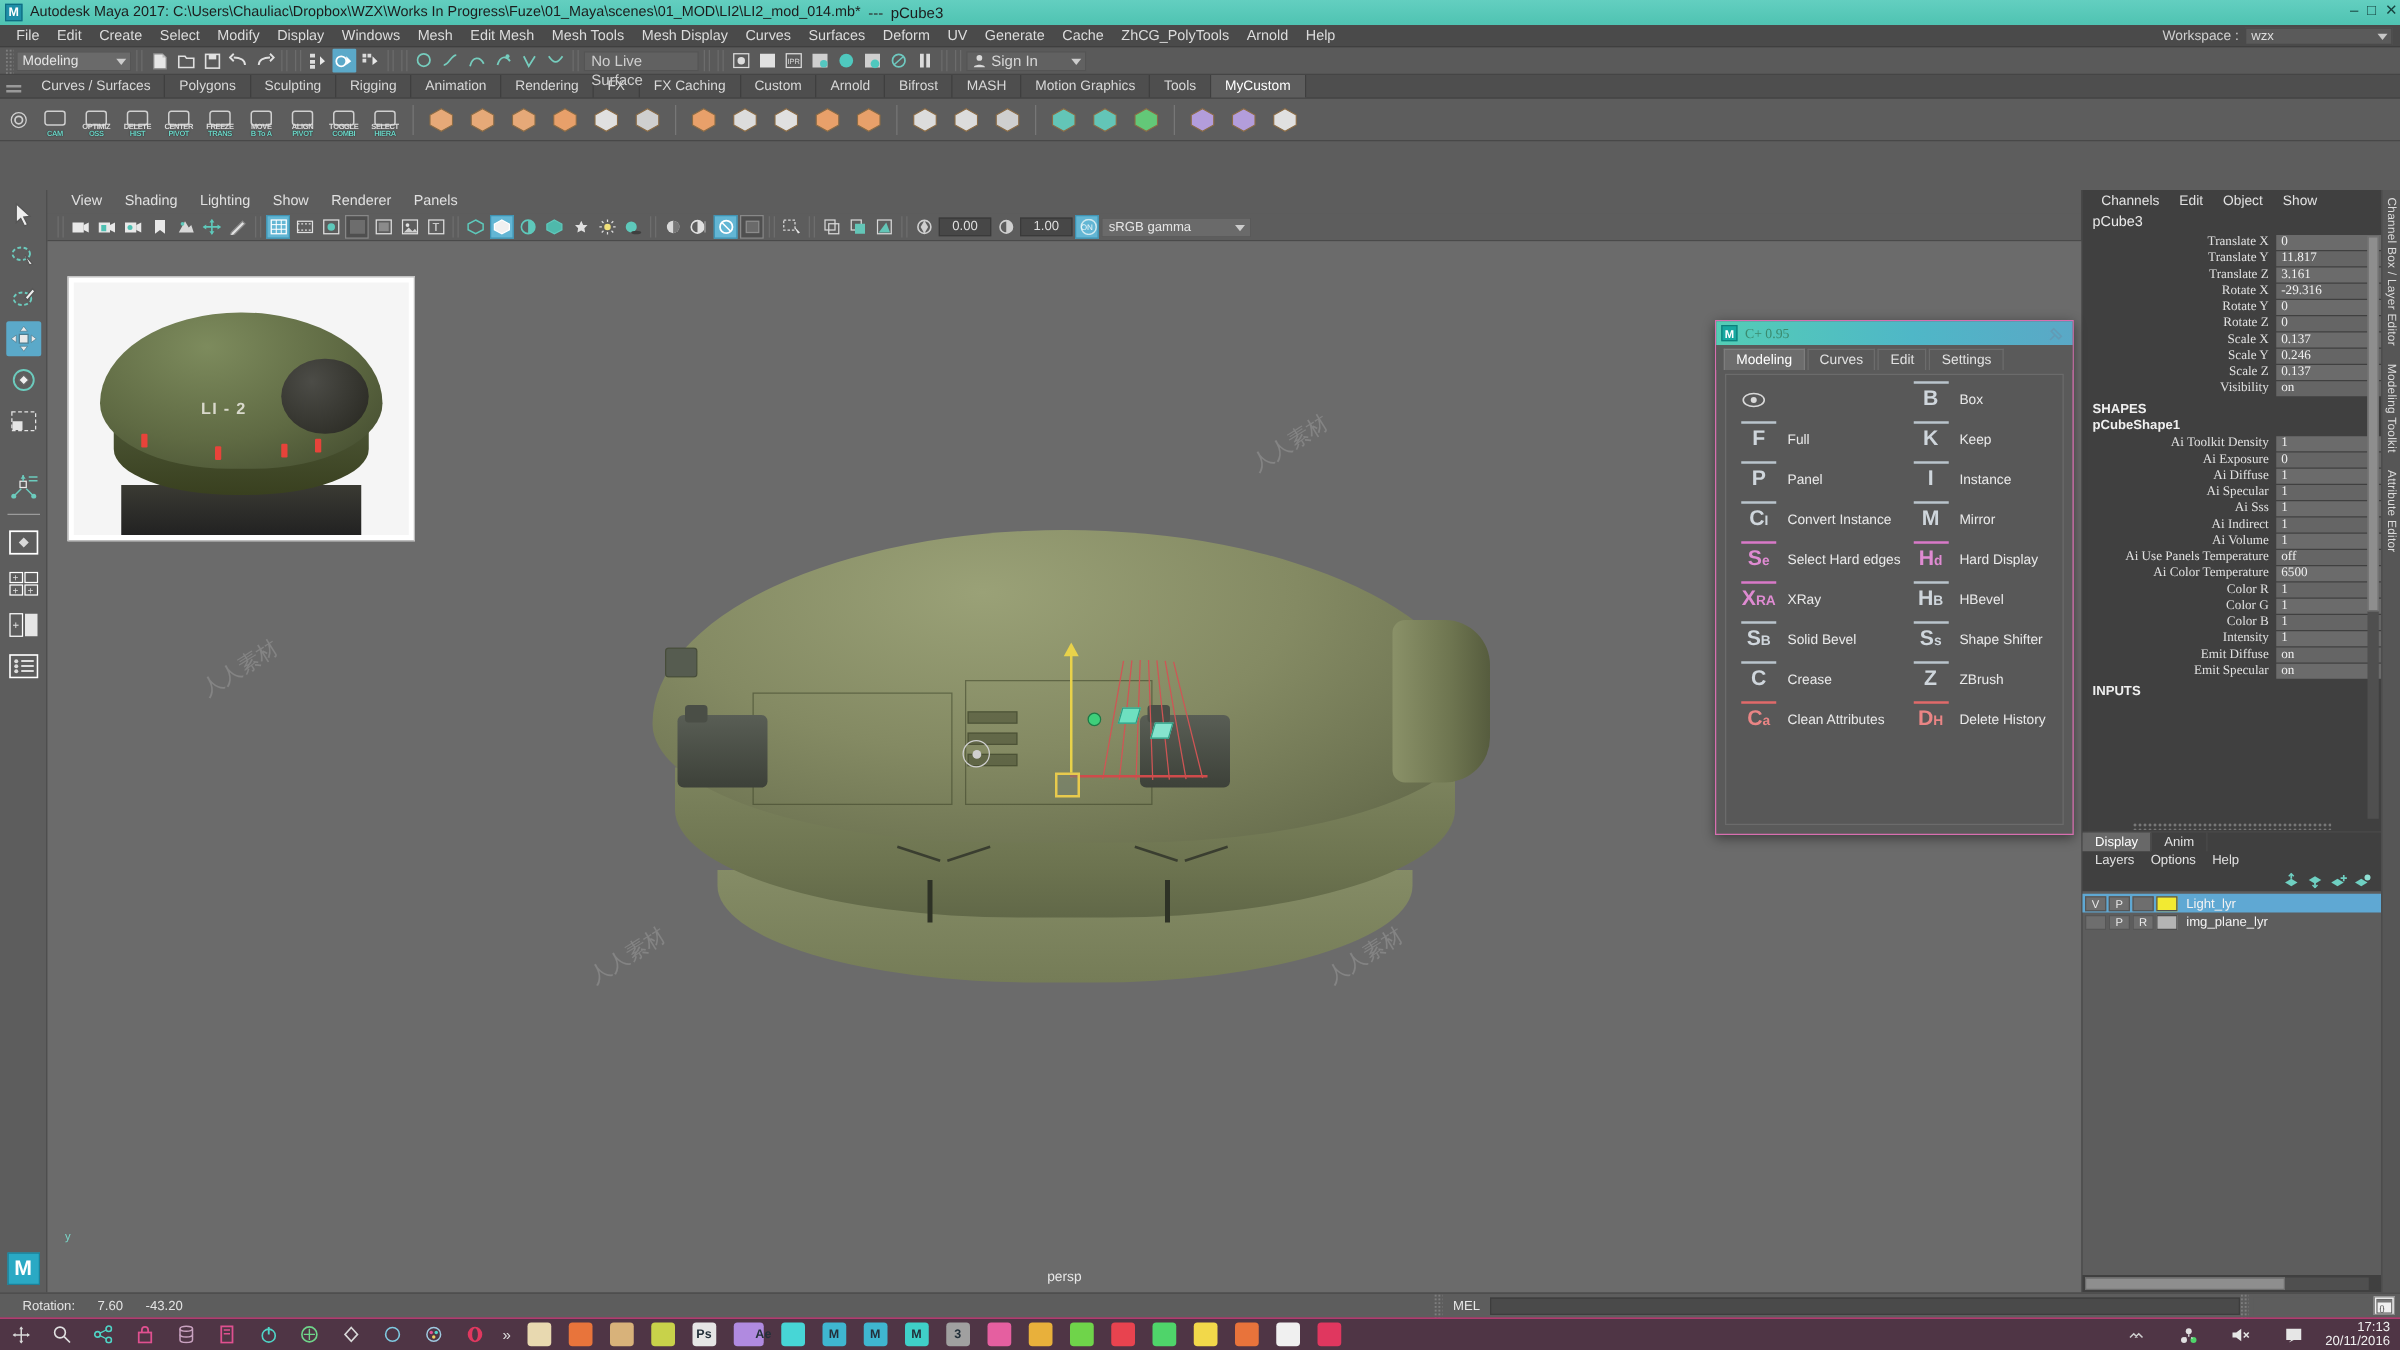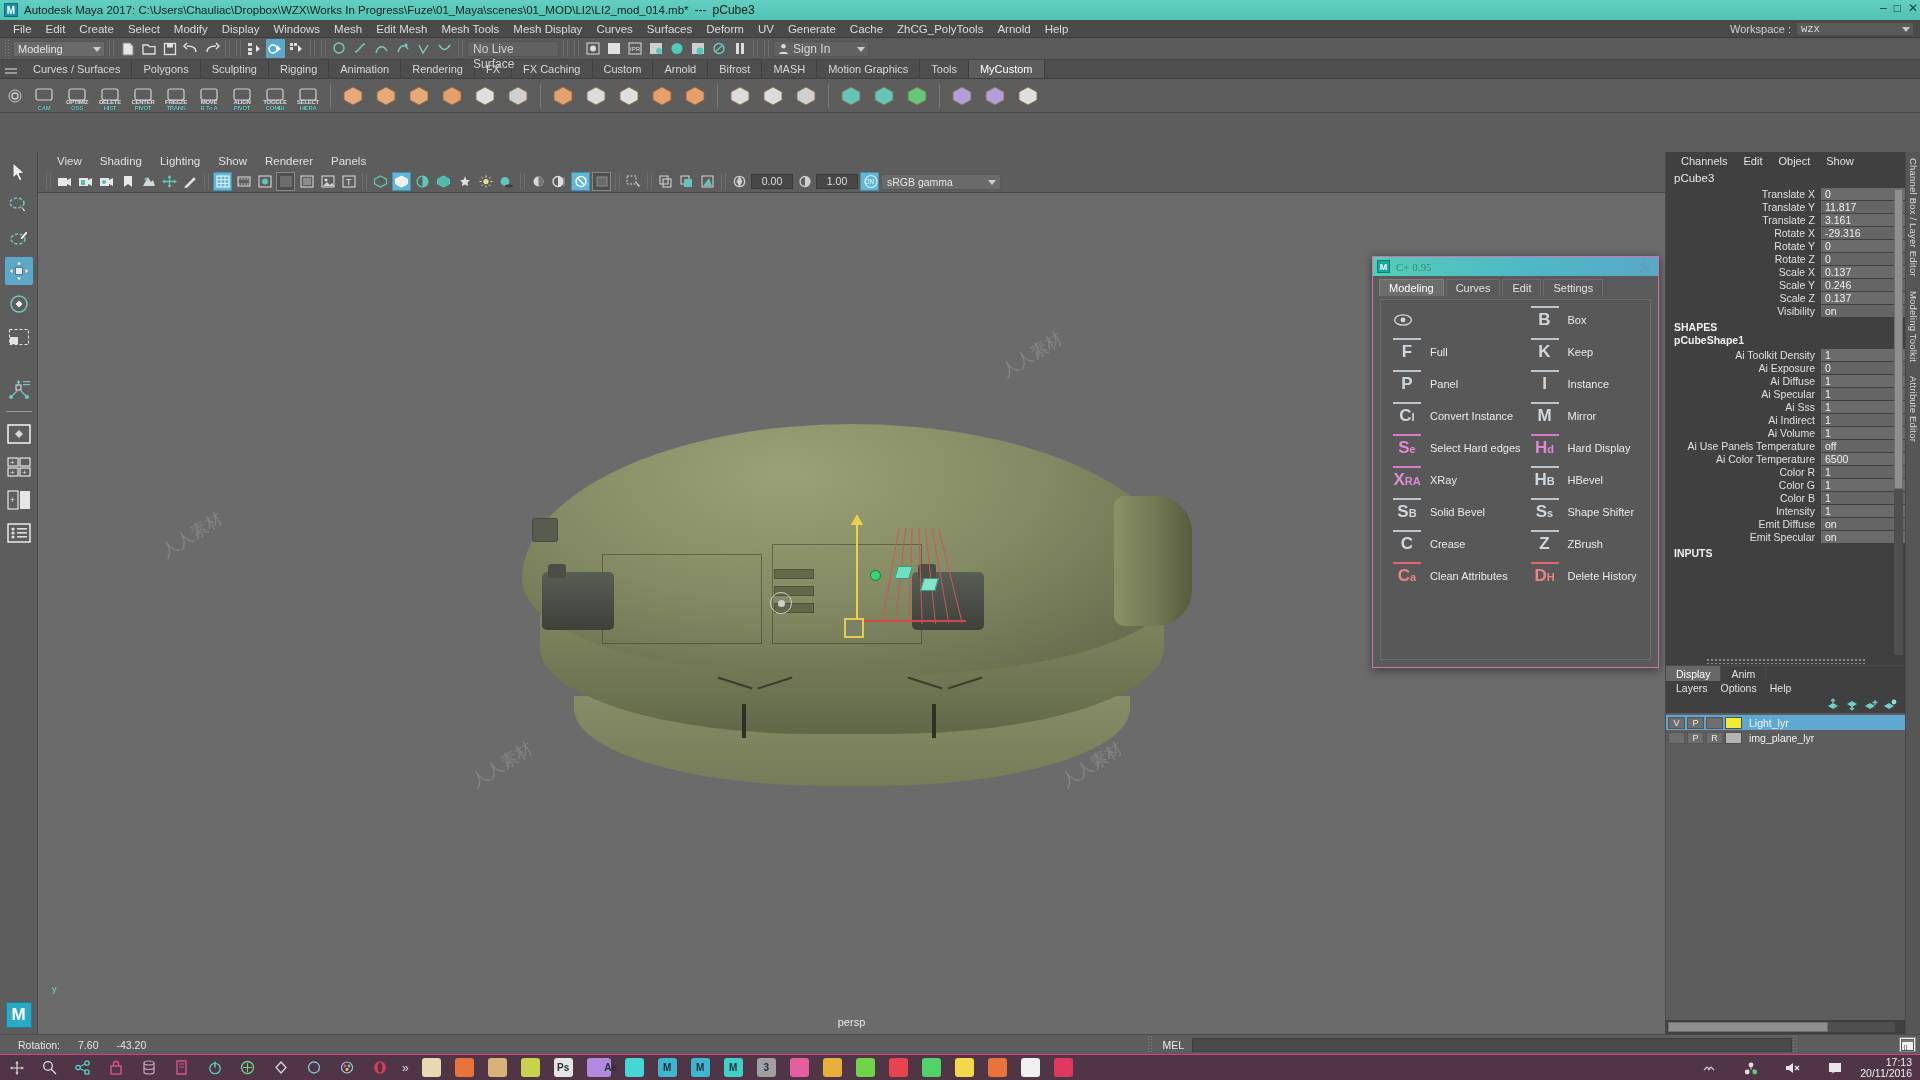--- a/index.html
+++ b/index.html
@@ -32,21 +32,21 @@
     height:18px; background:#4a4a4a; display:flex; align-items:center;
     padding-left:6px; position:relative; border-bottom:1px solid #3c3c3c;
   }
   .menubar .mi { padding:0 7px; font-size:11.5px; color:#dcdcdc; line-height:18px; white-space:nowrap;}
   .workspace-wrap {
     position:absolute; right:6px; top:0; height:18px; display:flex; align-items:center; gap:5px;
   }
   .workspace-lbl { font-size:11px; color:#d0d0d0; }
   .workspace-field {
     width:118px; height:14px; background:#5a5a5a; border:1px solid #4a4a4a;
-    font-size:10.5px; color:#ddd; padding:0 4px; line-height:13px; position:relative;font-family:Liberation Mono, monospace;
+    font-size:10.5px; color:#ddd; padding:0 4px; line-height:13px; position:relative;
   }
   .workspace-field .caret { position:absolute; right:3px; top:4px; border-left:4px solid transparent;border-right:4px solid transparent;border-top:5px solid #c8c8c8;}
 
   
   .statusline {
     height:22px; background:#5a5a5a; display:flex; align-items:center;
     padding-left:4px; gap:2px; border-bottom:1px solid #454545; position:relative;
   }
   .dotgrip { width:7px; height:20px; background-image:radial-gradient(#8c8c8c 1px, transparent 1px); background-size:3px 3px; opacity:.7;}
   .combo {
@@ -142,21 +142,21 @@
 
   .wm{position:absolute;font-family:"Liberation Serif",serif;color:rgba(255,255,255,.17);
       transform:rotate(-32deg);font-size:17px;white-space:nowrap;pointer-events:none;}
 
   
   .rightpanel { width:240px; background:#404040; display:flex; flex-direction:column; border-left:1px solid #4a4a4a;}
   .cb-menubar { height:18px; display:flex; align-items:center; padding-left:8px; gap:2px;}
   .cb-menubar .mi{font-size:11px;color:#e2e2e2;padding:0 7px;line-height:18px;}
   .cb-objname{font-size:11.5px;color:#e9e9e9;padding:2px 0 3px 8px;}
   .cb-scroll{flex:0 0 auto;position:relative;overflow:hidden;}
-  .cbrow{display:flex;align-items:center;height:13px;}
+  .cbrow{display:flex;align-items:center;height:13px;font-family:Liberation Serif, serif;}
   .cbrow .k{flex:1;text-align:right;padding-right:6px;font-size:10.5px;color:#e0e0e0;white-space:nowrap;}
   .cbrow .v{width:84px;height:12px;background:#6b6b6b;font-size:10.5px;color:#f0f0f0;padding-left:4px;line-height:12px;}
   .cbrow:nth-child(even) .v{background:#656565;}
   .cb-head{font-size:10.5px;font-weight:bold;color:#efefef;padding:4px 0 1px 8px;}
   .cb-sub{font-size:10.5px;font-weight:bold;color:#efefef;padding:0 0 2px 8px;}
   .cb-vscroll{position:absolute;right:2px;top:2px;width:9px;bottom:2px;background:#4f4f4f;}
   .cb-vthumb{position:absolute;left:0;right:0;background:#8e8e8e;border:1px solid #6f6f6f;}
   .dotline{height:6px;background-image:radial-gradient(#8a8a8a 1px,transparent 1px);background-size:4px 4px;margin:1px 40px;}
 
   .layer-tabs{height:16px;display:flex;align-items:stretch;border-top:1px solid #4a4a4a;}
@@ -913,20 +913,33 @@
             </svg>
           </div>
         <div class="gammasel">
           <span>sRGB gamma</span>
           <span class="caret"></span>
         </div>
       </div>
 
       <div class="viewport">
 
+        <div class="refimg">
+          <div class="ref-inner">
+            <div class="ref-base"></div>
+            <div class="ref-skirt"></div>
+            <div class="ref-body"></div>
+            <div class="ref-dome"></div>
+            <div class="ref-txt">LI - 2</div>
+            <div class="ref-red" style="left:20%;top:60%"></div>
+            <div class="ref-red" style="left:42%;top:65%"></div>
+            <div class="ref-red" style="left:62%;top:64%"></div>
+            <div class="ref-red" style="left:72%;top:62%"></div>
+          </div>
+        </div>
 
         <div class="model-wrap">
           <div class="m-base"></div>
           <div class="m-mid"></div>
           <div class="m-top"></div>
           <div class="m-nozzle"></div>
           <div class="m-panel" style="left:90px;top:150px;width:160px;height:90px;"></div>
           <div class="m-panel" style="left:260px;top:140px;width:150px;height:100px;"></div>
           <div class="m-panel" style="left:262px;top:165px;width:40px;height:10px;background:rgba(70,75,50,.55)"></div>
           <div class="m-panel" style="left:262px;top:182px;width:40px;height:10px;background:rgba(70,75,50,.55)"></div>

